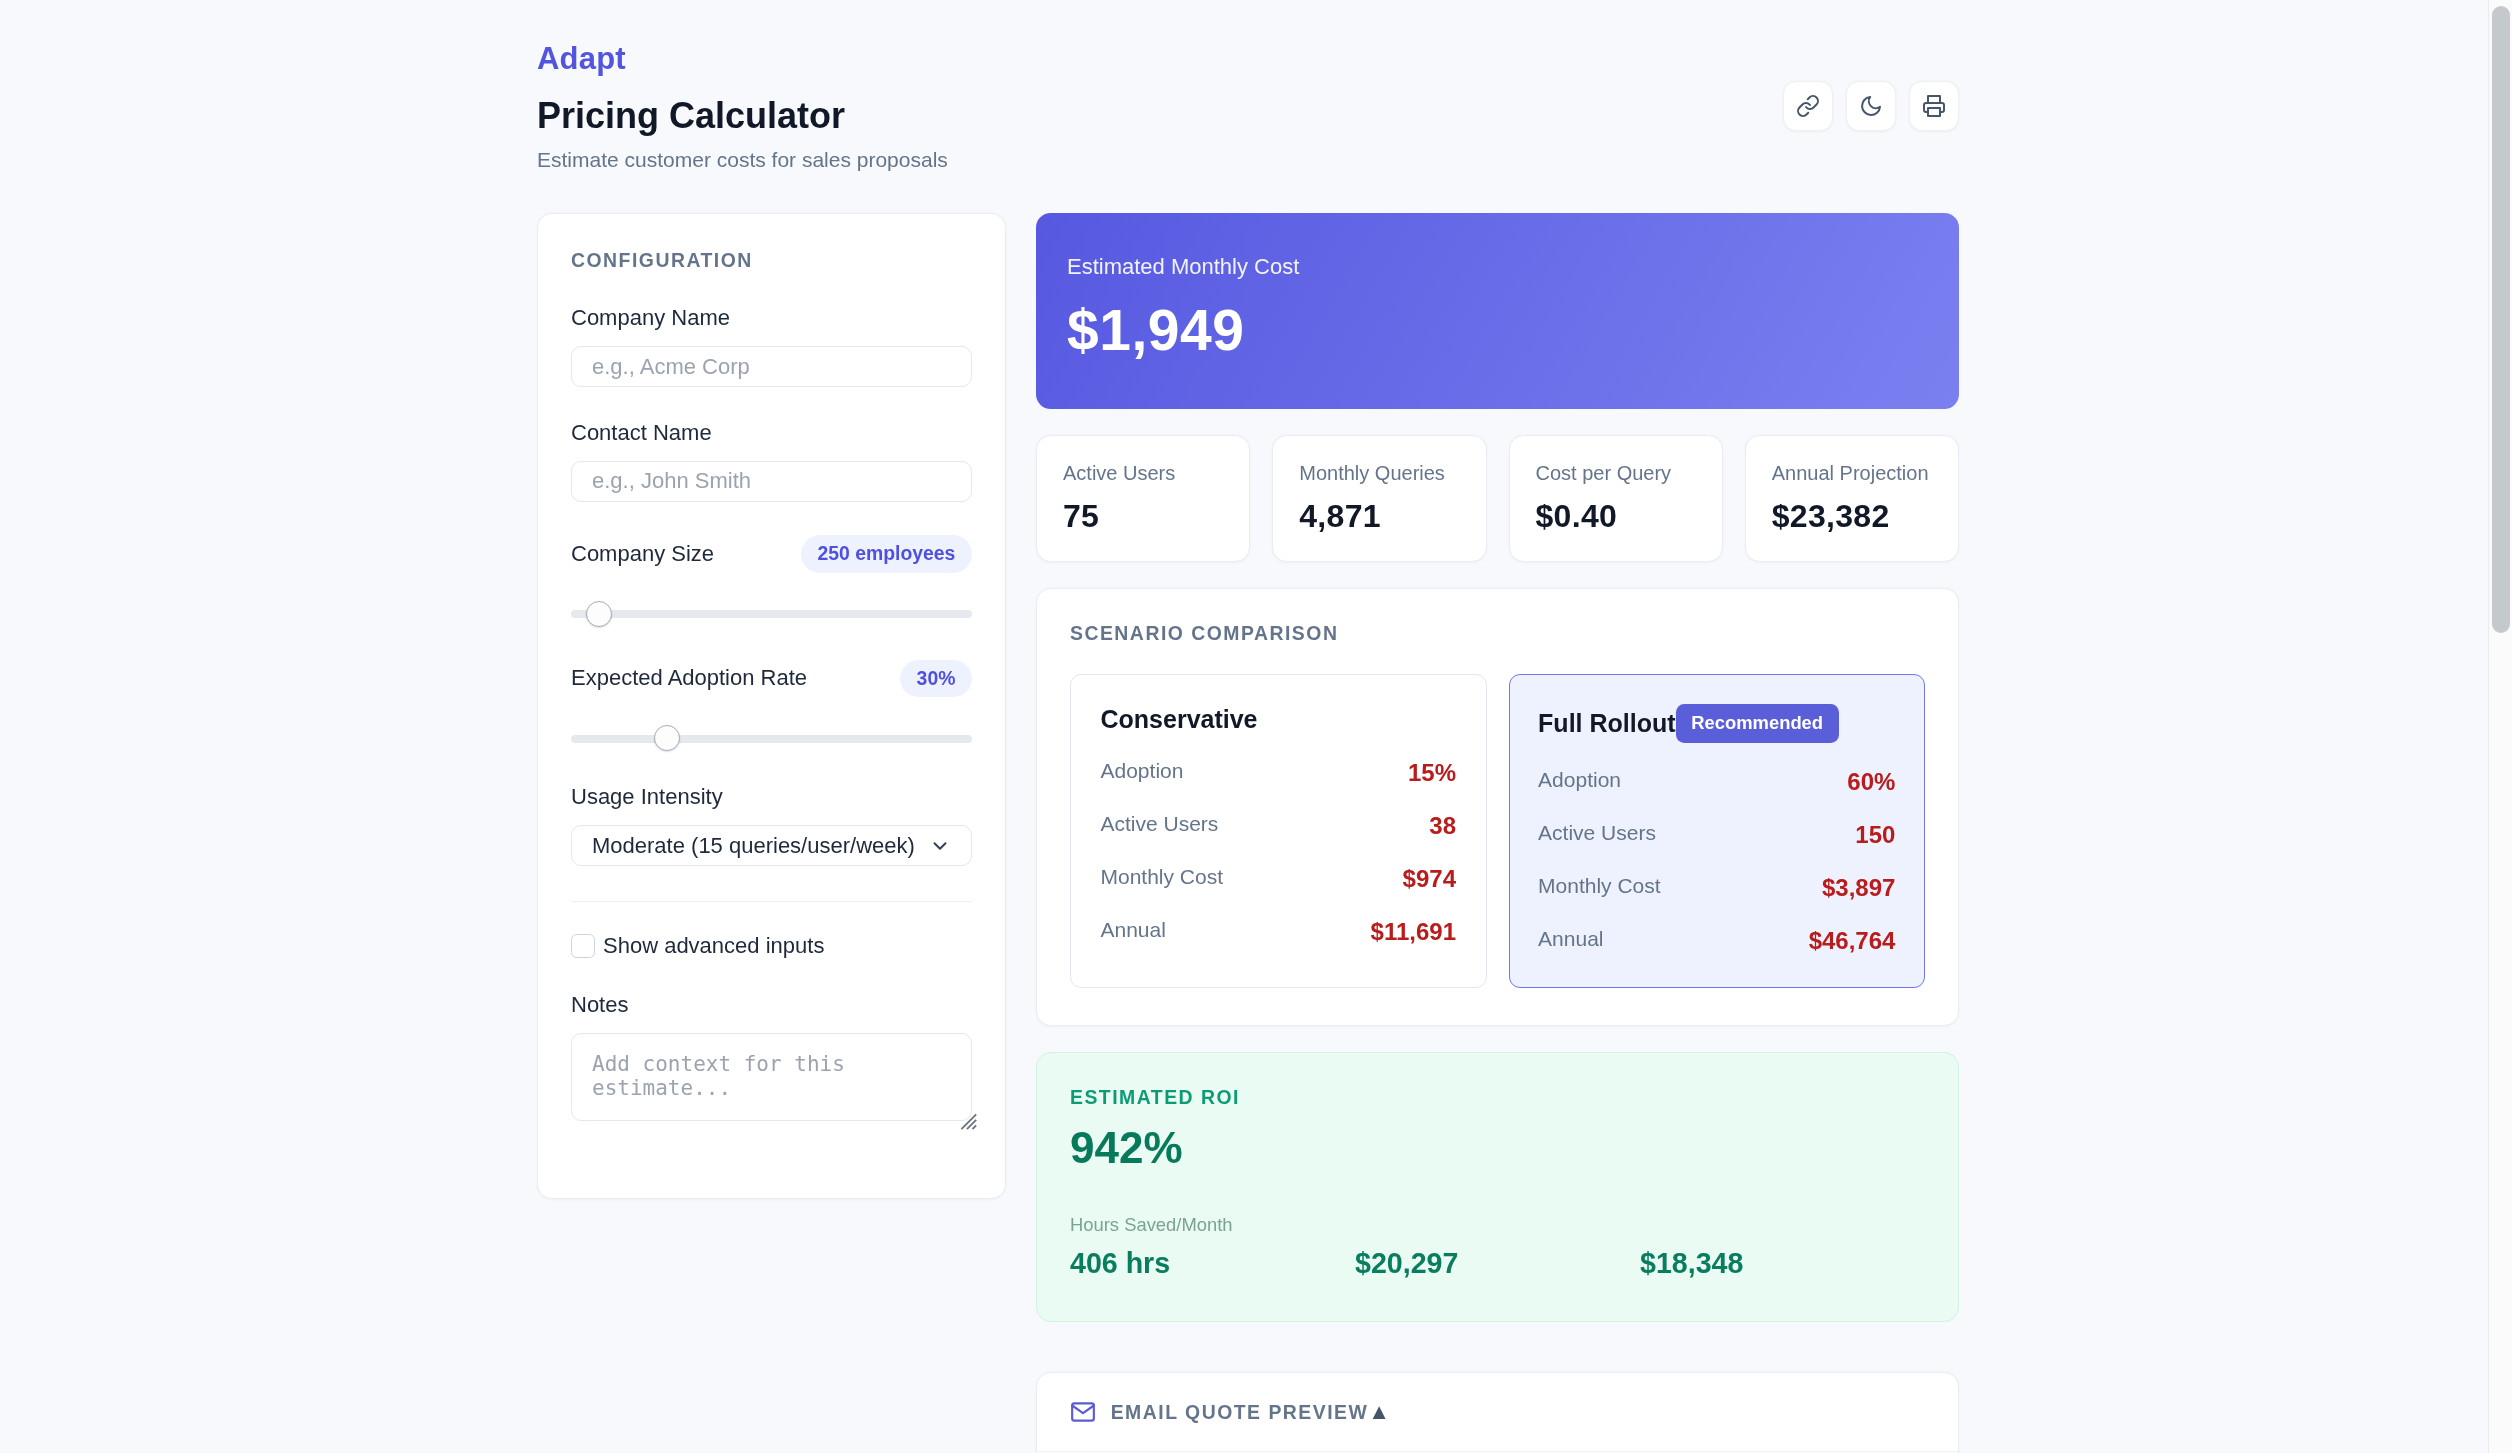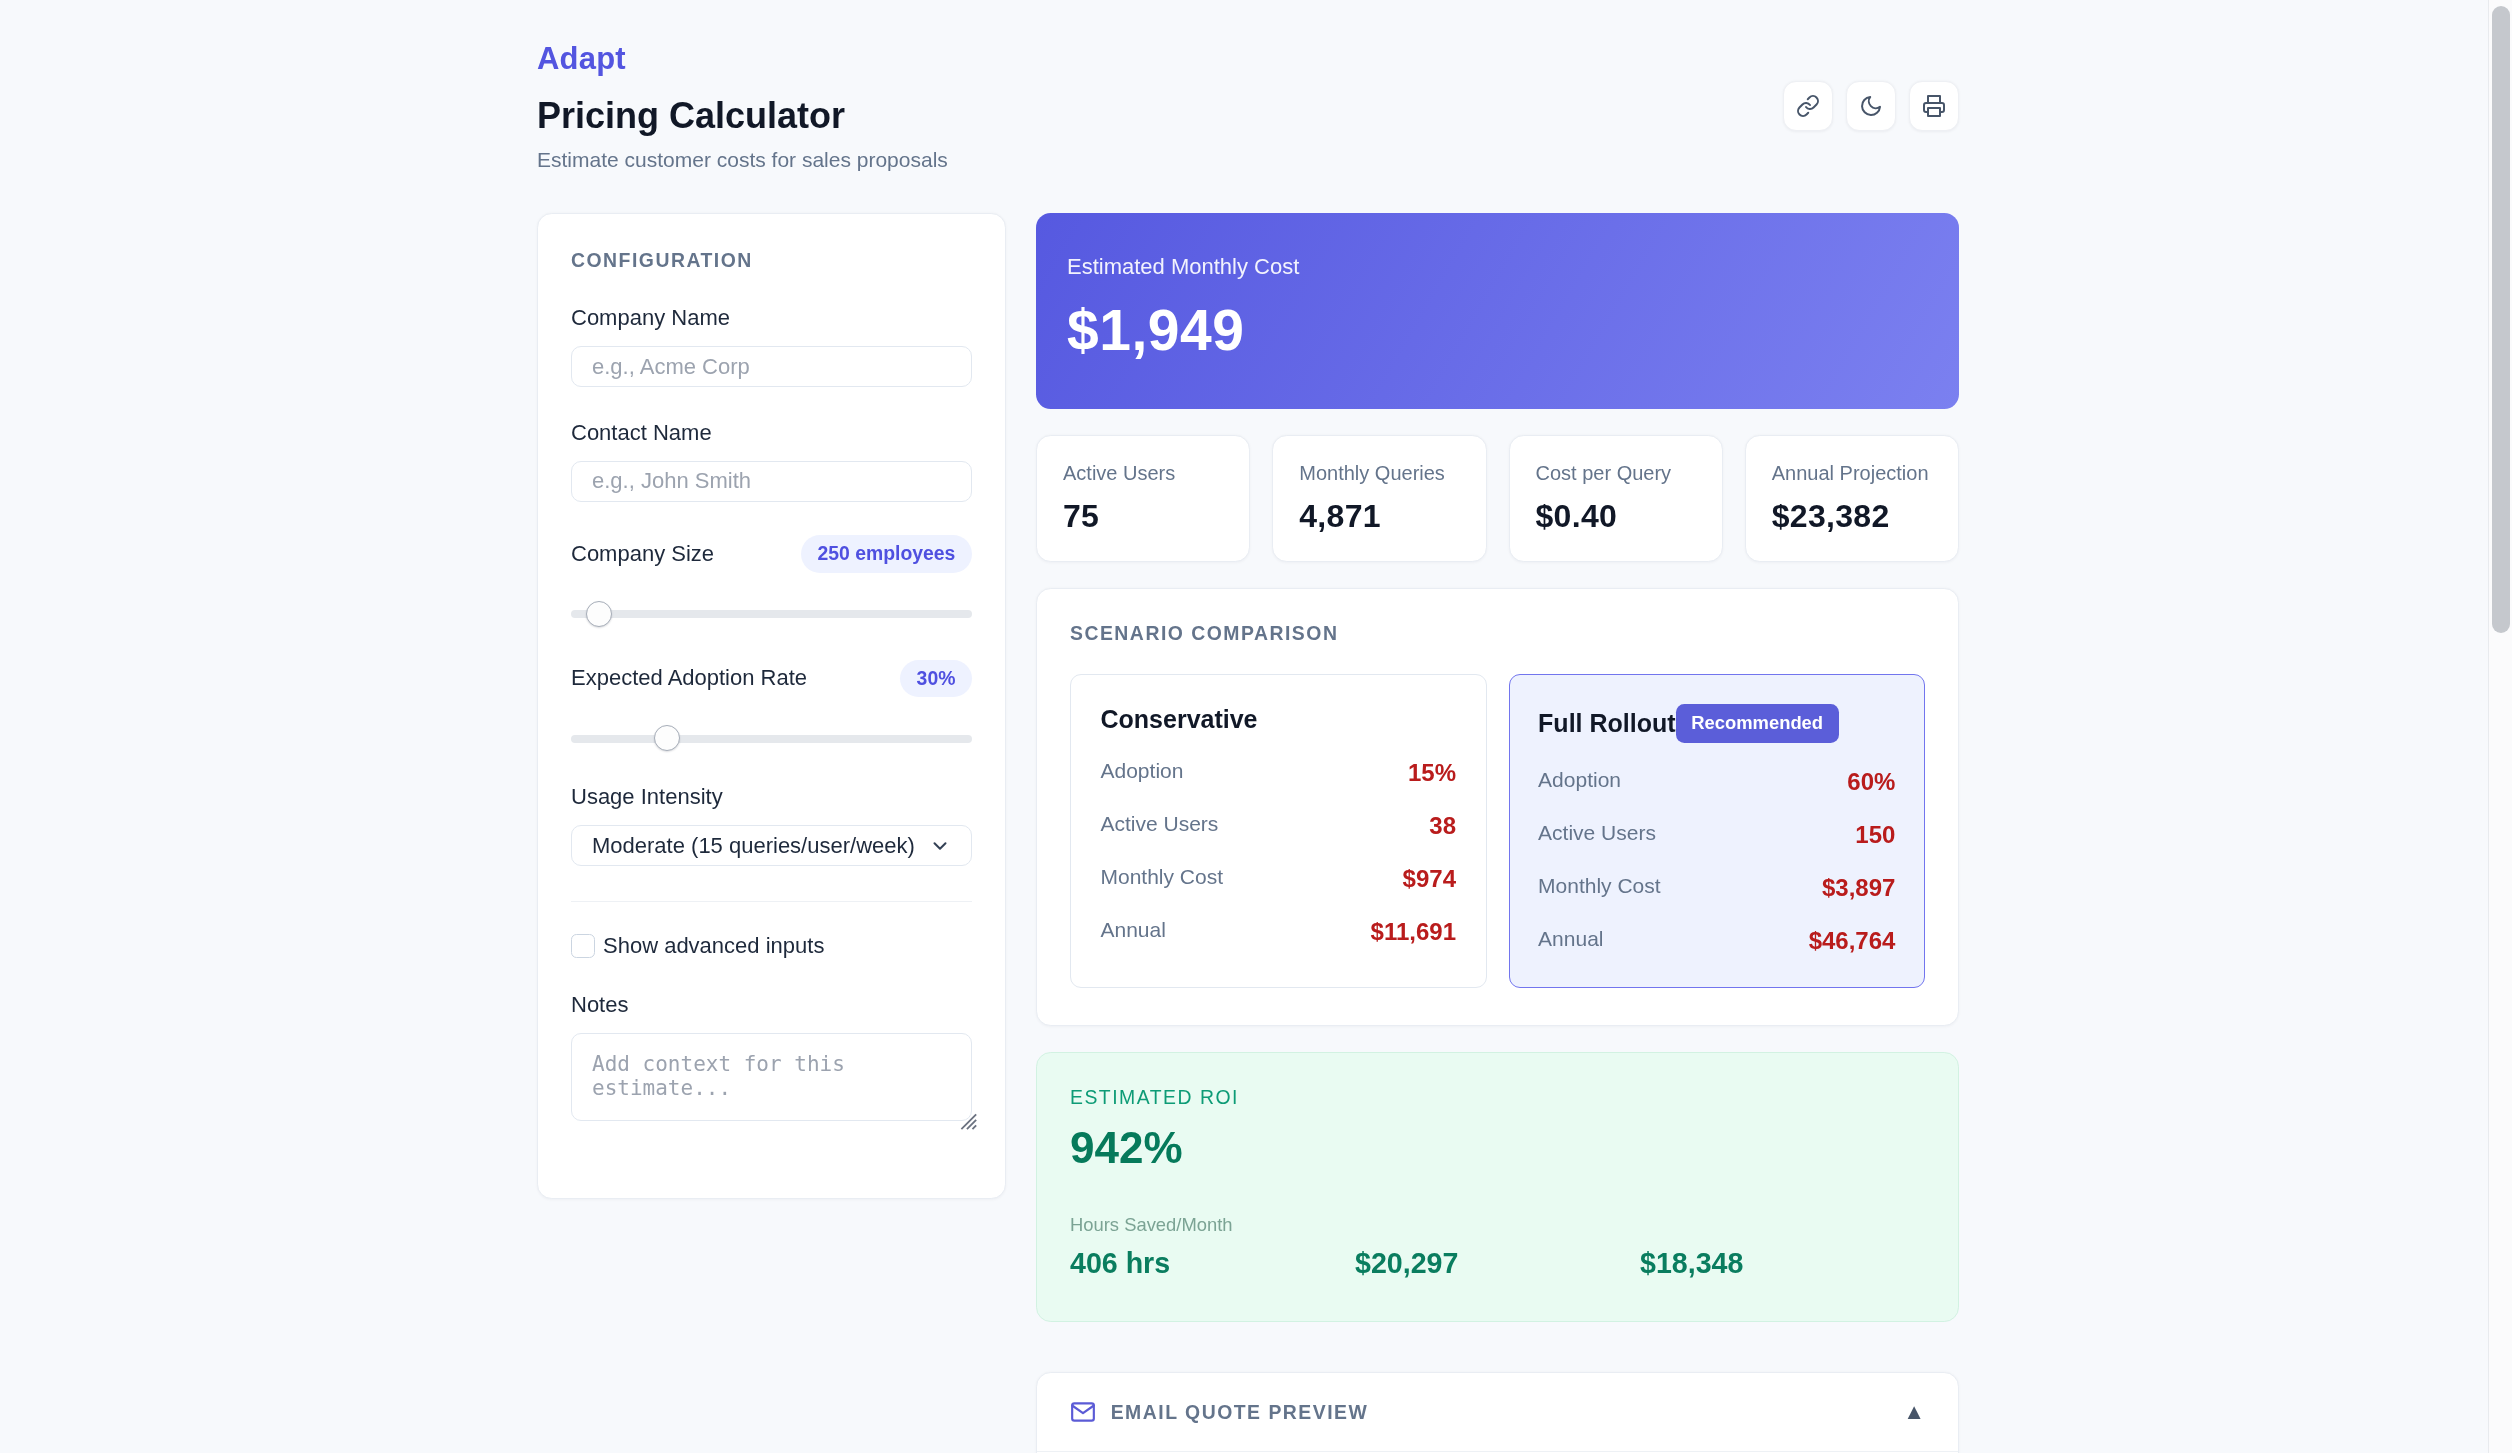--- a/index.html
+++ b/index.html
@@ -91,29 +91,29 @@
   .scenario-box.recommended { background:#eef2fe; border:1.8px solid #7275ee; padding:28.6px 28.6px 32px; }
   .scenario-head { display:flex; justify-content:flex-start; align-items:center; }
   .scenario-name { font-size:25px; font-weight:700; color:#111827; }
   .rec-badge { background:#5b5ed9; color:#fff; font-size:18.4px; font-weight:600; padding:8.3px 15.7px; border-radius:8.3px; }
   .metric-row { display:flex; justify-content:space-between; margin-top:25px; }
   .metric-label { font-size:21px; color:#64748b; }
   .metric-value { font-size:24px; font-weight:700; color:#b91c1c; }
 
   
   .roi-card { background:#e9fbf2; border:0.9px solid #d2f2e2; border-radius:14.7px; padding:33px 33px 41px; box-shadow:none; }
-  .roi-title { font-size:19.4px; font-weight:400; color:#0d9b76; letter-spacing:1.5px; }
+  .roi-title { font-size:19.4px; font-weight:700; color:#0d9b76; letter-spacing:1.5px; }
   .roi-value { font-size:44px; font-weight:800; color:#067a5b; margin-top:14.7px; }
   .roi-metrics { display:grid; grid-template-columns:1fr 1fr 1fr; margin-top:41px; align-items:end; }
   .roi-metric-label { font-size:18.4px; color:#7ba394; margin-bottom:11px; }
   .roi-metric-value { font-size:28.6px; font-weight:700; color:#0a7d5f; }
 
   
   .email-card { margin-top:24px; border-bottom-left-radius:0; border-bottom-right-radius:0; overflow:hidden; }
-  .email-head { display:flex; justify-content:space-between; align-items:center; padding:26px 33px; border-bottom:0.9px solid #eef1f5;gap:19px; }
+  .email-head { display:flex; align-items:center; padding:26px 33px; border-bottom:0.9px solid #eef1f5; }
   .email-head-left { display:flex; align-items:center; gap:14.7px; }
   .email-title { font-size:19.4px; font-weight:700; color:#64748b; letter-spacing:1.5px; }
   .collapse-toggle { font-size:22px; color:#475569; cursor:pointer; line-height:1; }
   .email-fields { display:grid; grid-template-columns:1fr 1fr; gap:22px; padding:28px 33px 0; }
 
   
   .page-scrollbar {
     position:fixed; top:0; right:0; width:24px; height:1453px;
     background:#fbfbfc; border-left:0.9px solid #e8eaee;
   }

